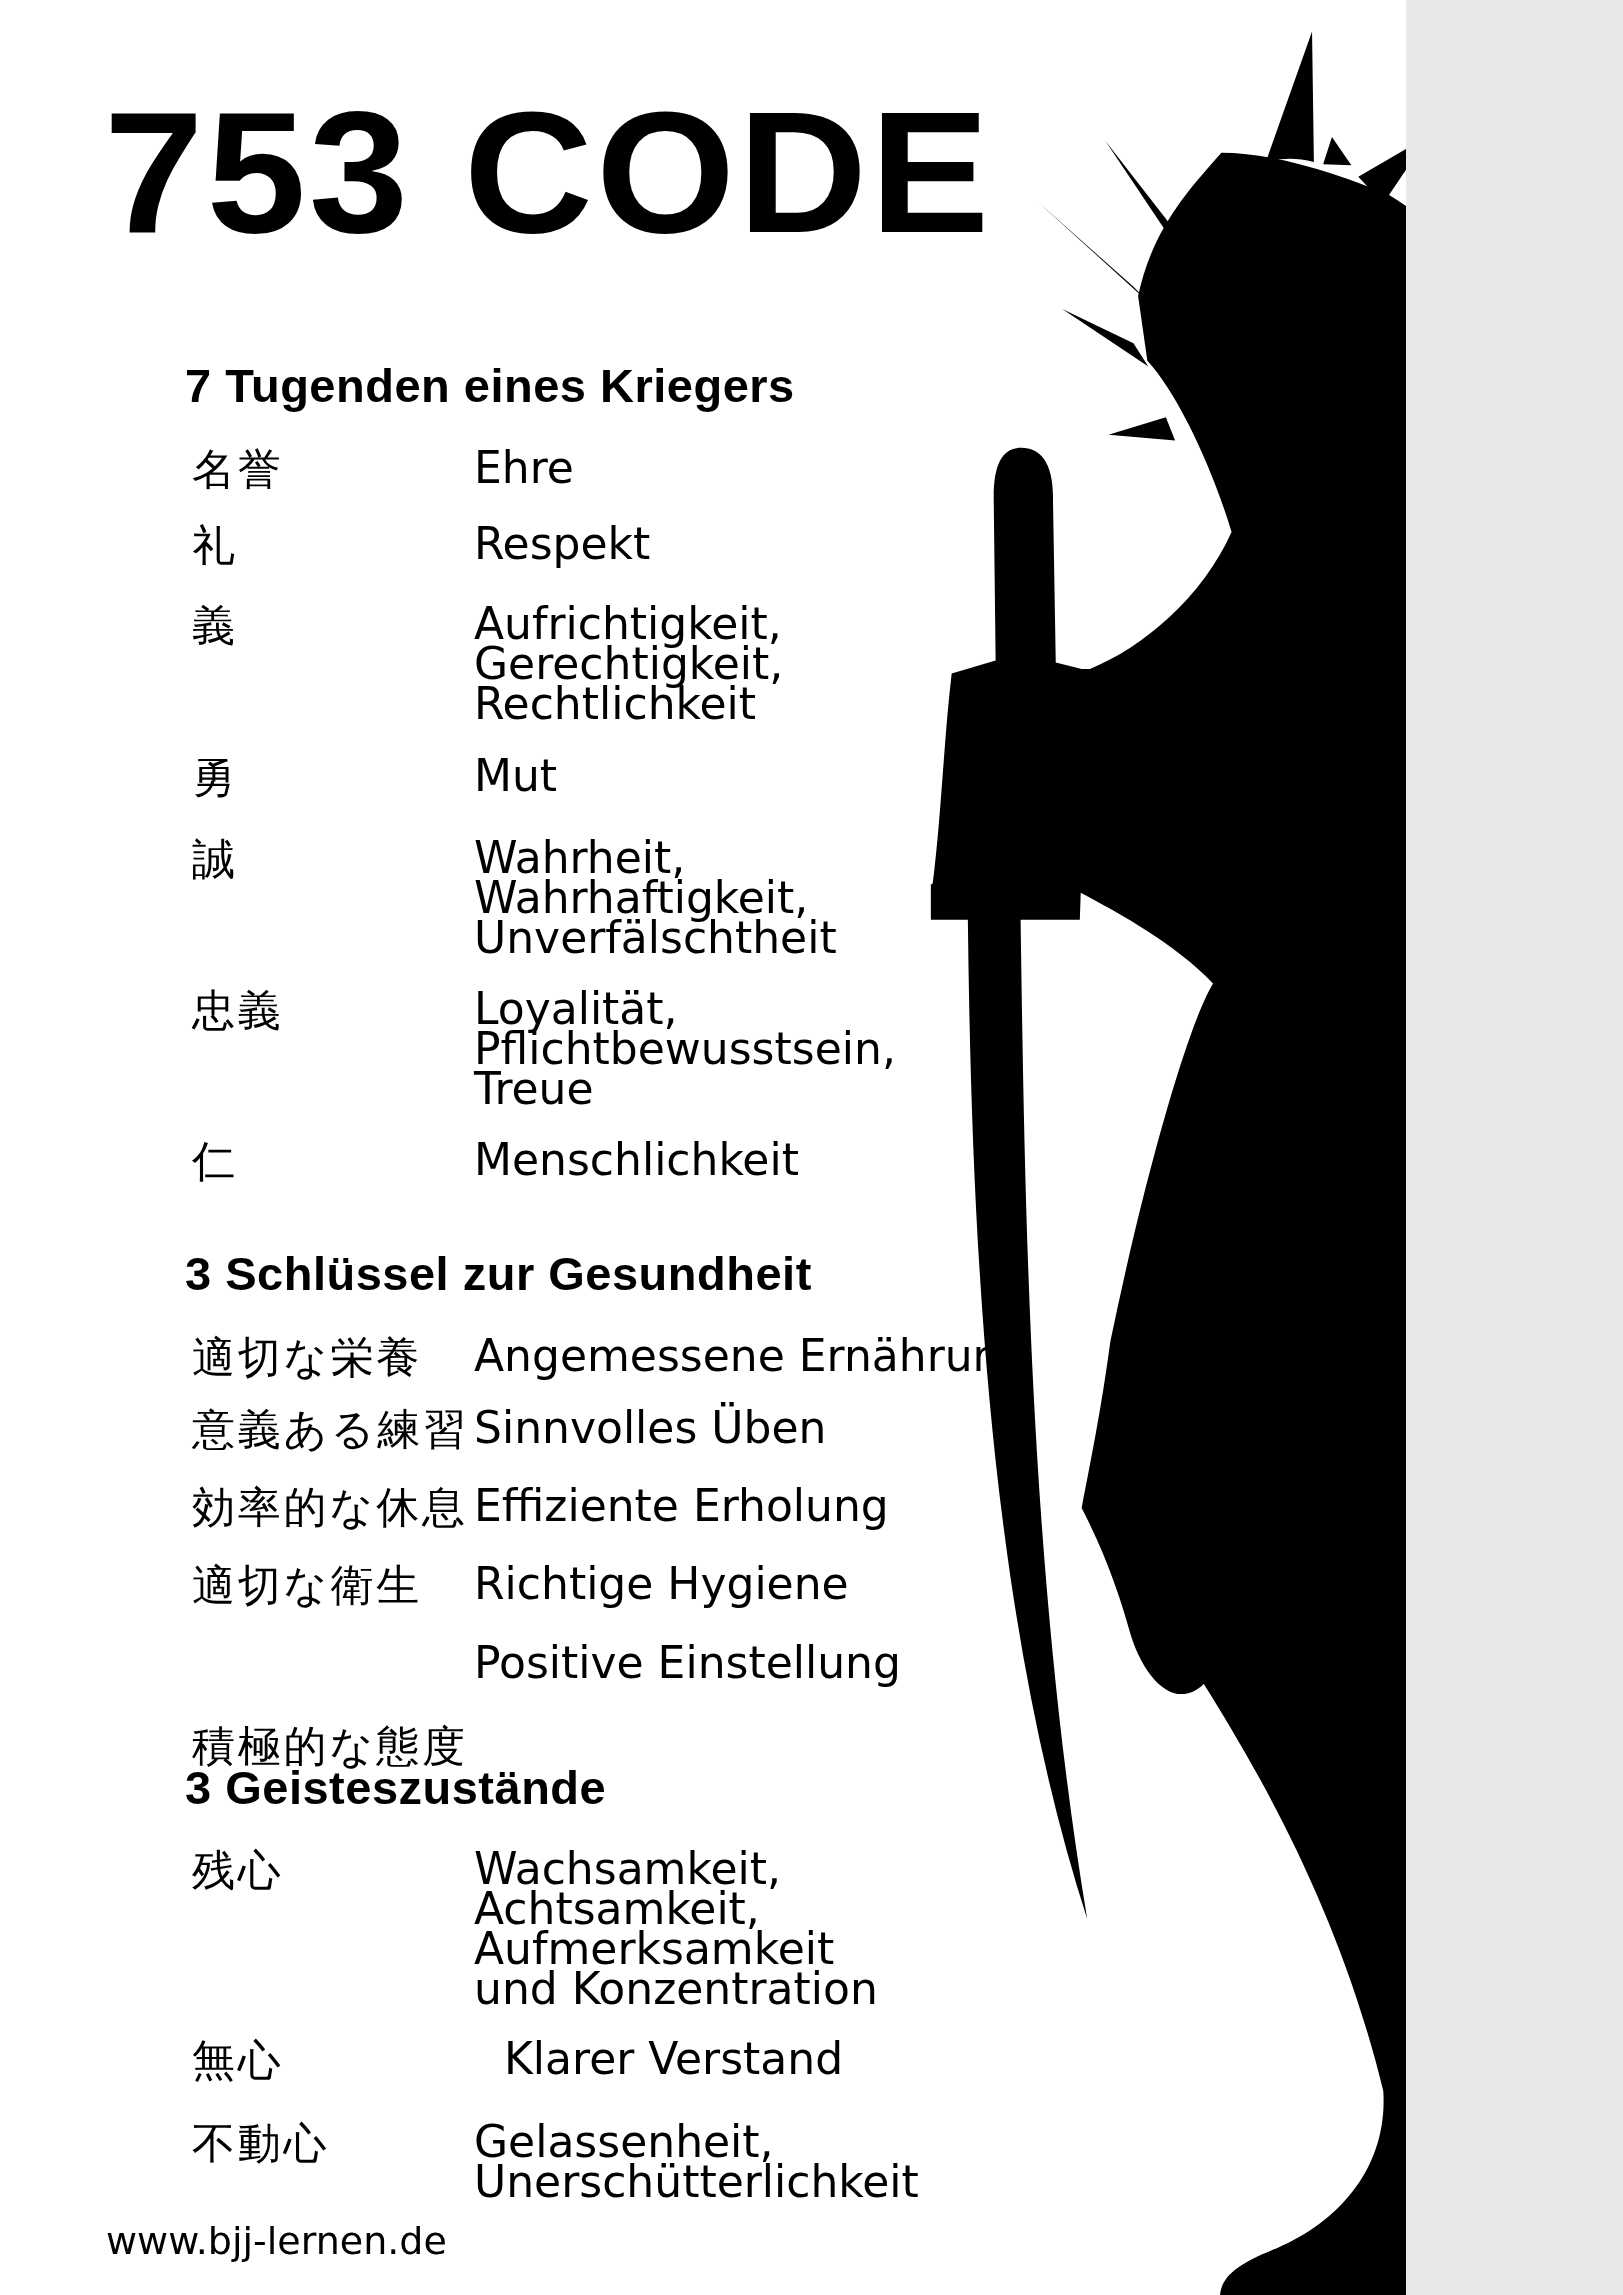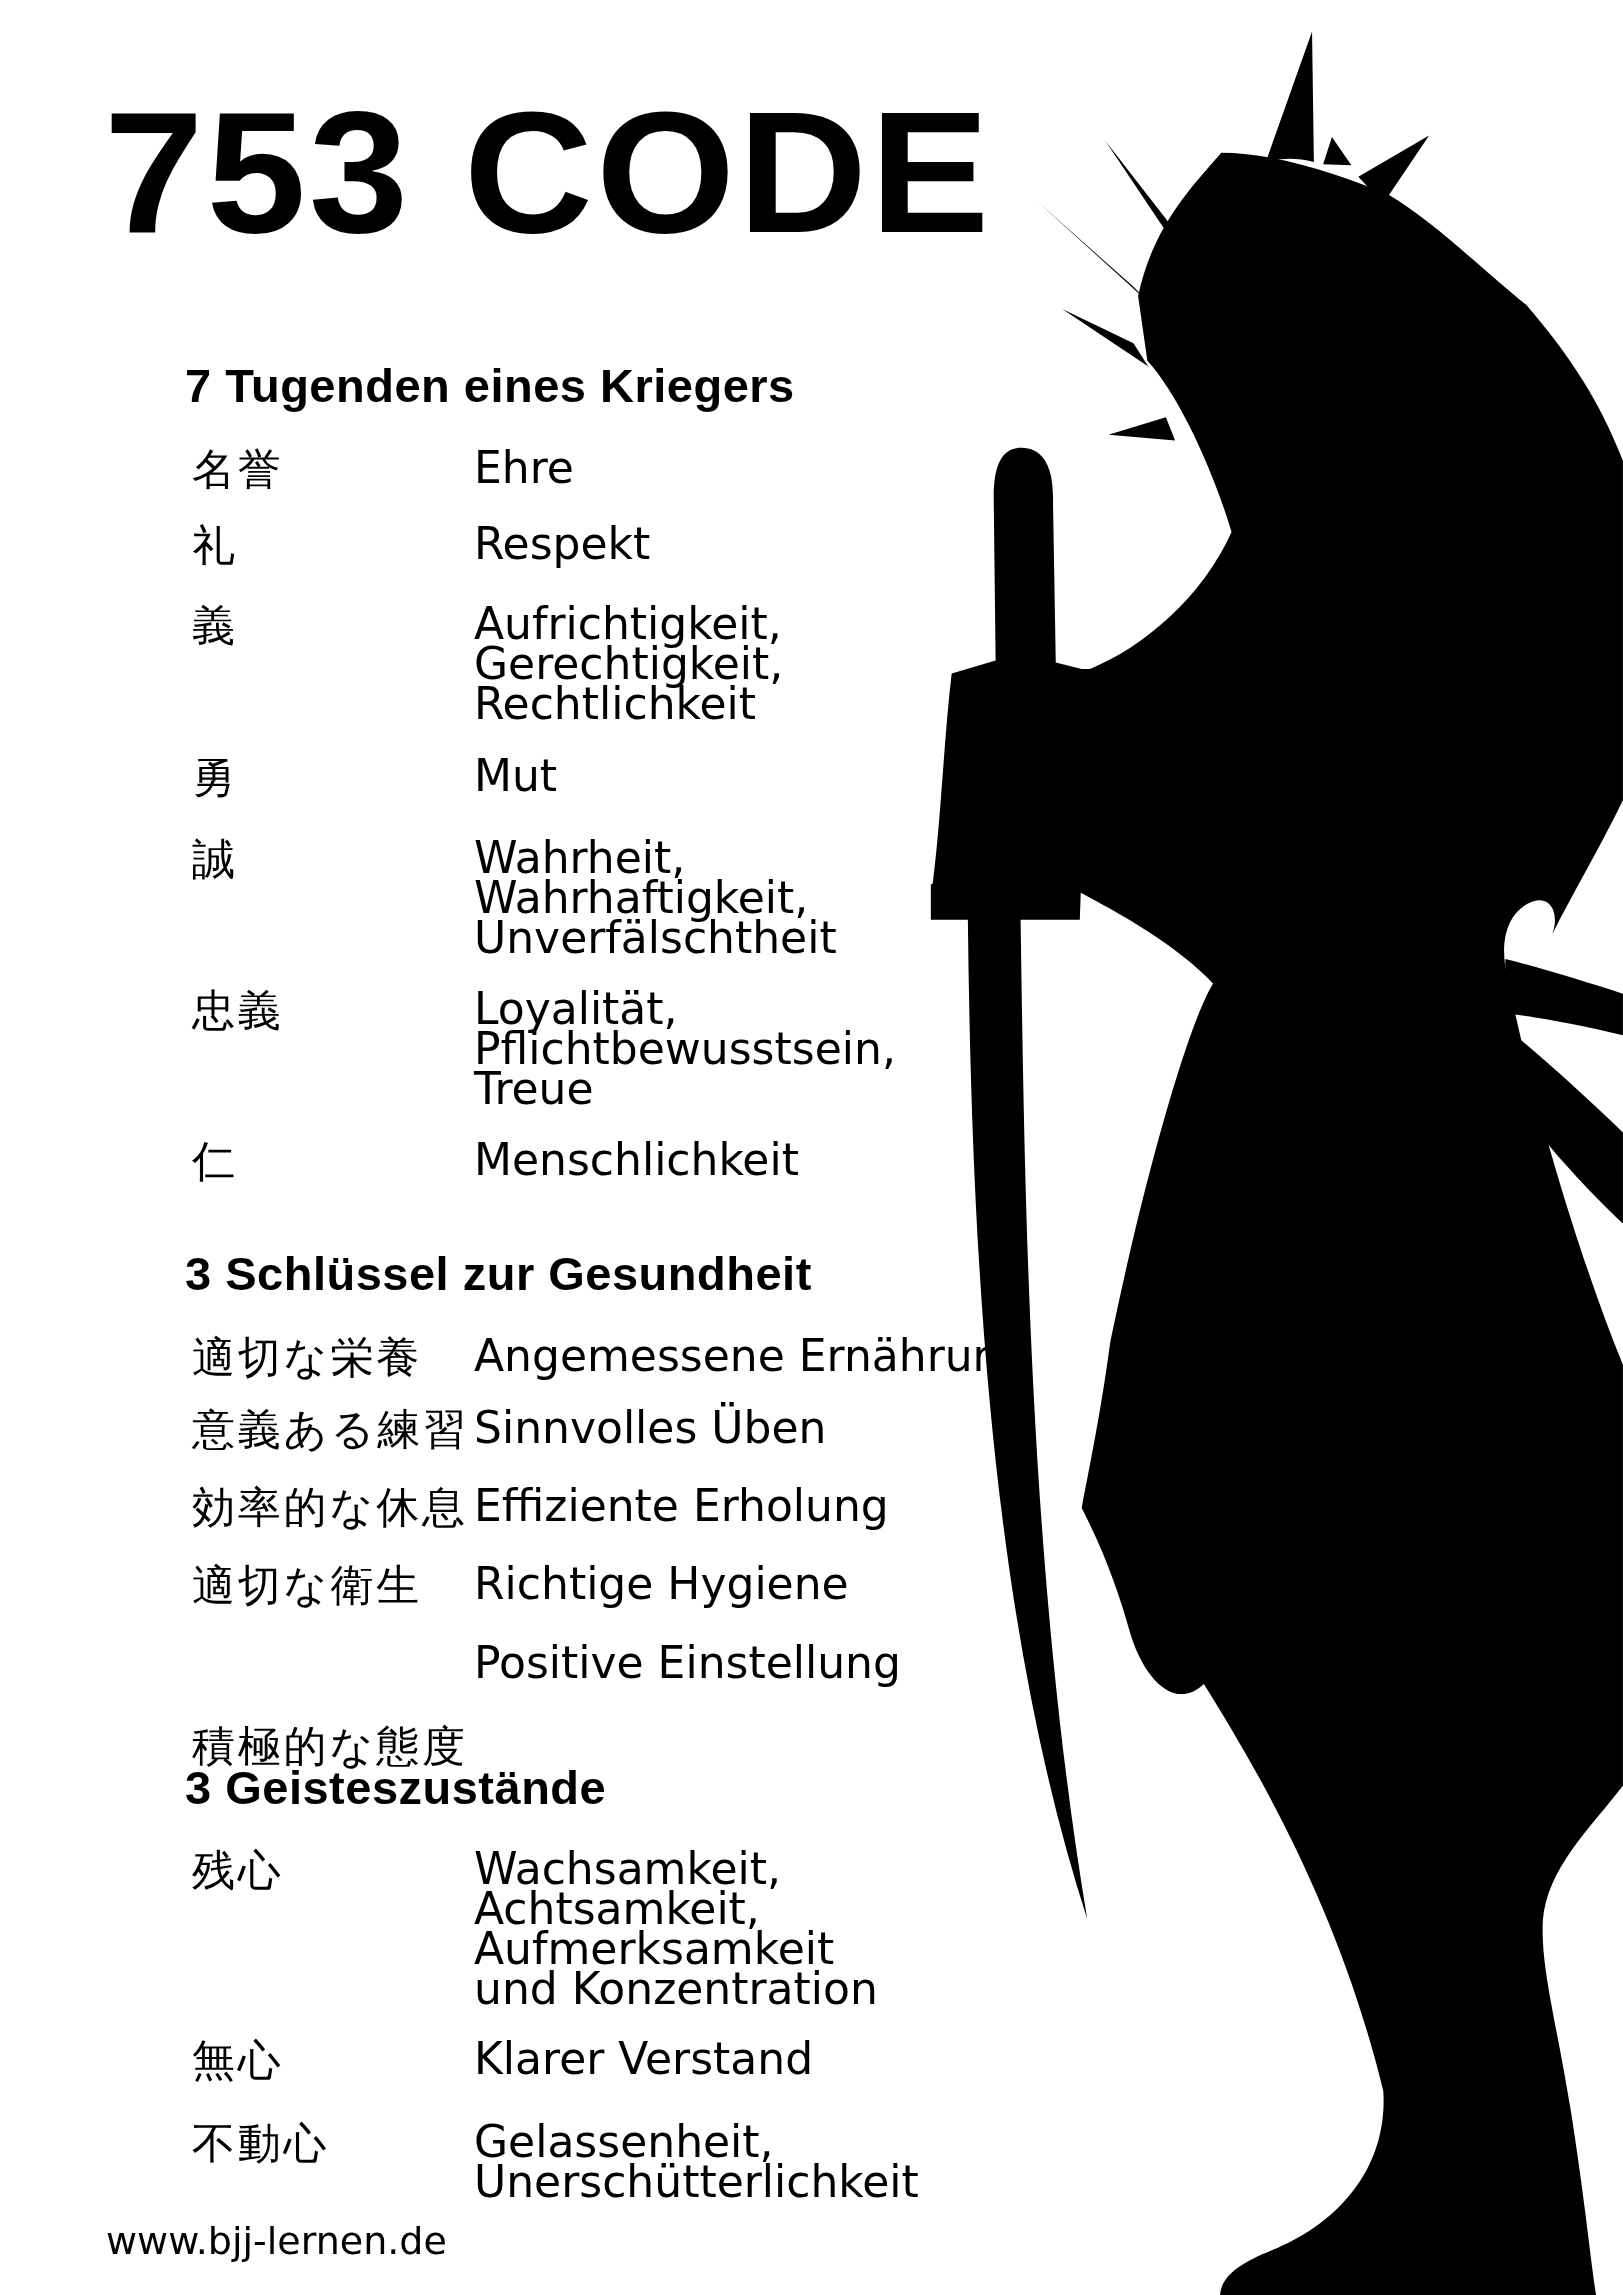--- a/index.html
+++ b/index.html
@@ -1,18 +1,18 @@
 <!DOCTYPE html>
 <html style="font-size:7.4px"><head>
 <meta charset="utf-8">
 <style>
   html,body{margin:0;padding:0;background:#e8e8e8;}
   .page{
     position:relative;
-    width:1623px;height:2295px;
+    width:1406px;height:2295px;
     background:#ffffff;
     overflow:hidden;
     font-family:"Liberation Sans", sans-serif;
     color:#000;
   }
   .abs{position:absolute;}
   .title{
     left:104px;top:86px;
     font-size:172px;font-weight:bold;letter-spacing:2.8px;
     line-height:1;white-space:nowrap;
@@ -143,21 +143,21 @@
       <div class="abs de" style="top: 1564px;">Richtige Hygiene</div>
       <div class="abs jp" style="top: 1725px;">積極的な態度</div>
       <div class="abs de" style="top: 1643px;">Positive Einstellung</div>
       <div class="abs section-heading" style="top: 1764px;">3 Geisteszustände</div>
       <div class="abs jp" style="top: 1849px;">残心</div>
       <div class="abs de" style="top: 1849px;">Wachsamkeit,
 Achtsamkeit,
 Aufmerksamkeit
 und Konzentration</div>
       <div class="abs jp" style="top: 2039px;">無心</div>
-      <div class="abs de" style="top: 2039px;">Klarer Verstand</div>
+      <div class="abs de" style="top: 2039px; margin-left: 30px;">Klarer Verstand</div>
       <div class="abs jp" style="top: 2122px;">不動心</div>
       <div class="abs de" style="top: 2122px;">Gelassenheit,
 Unerschütterlichkeit</div>
     </div>
 
   <div class="abs footer">www.bjj-lernen.de</div>
 </div>
 
 
 </body></html>

